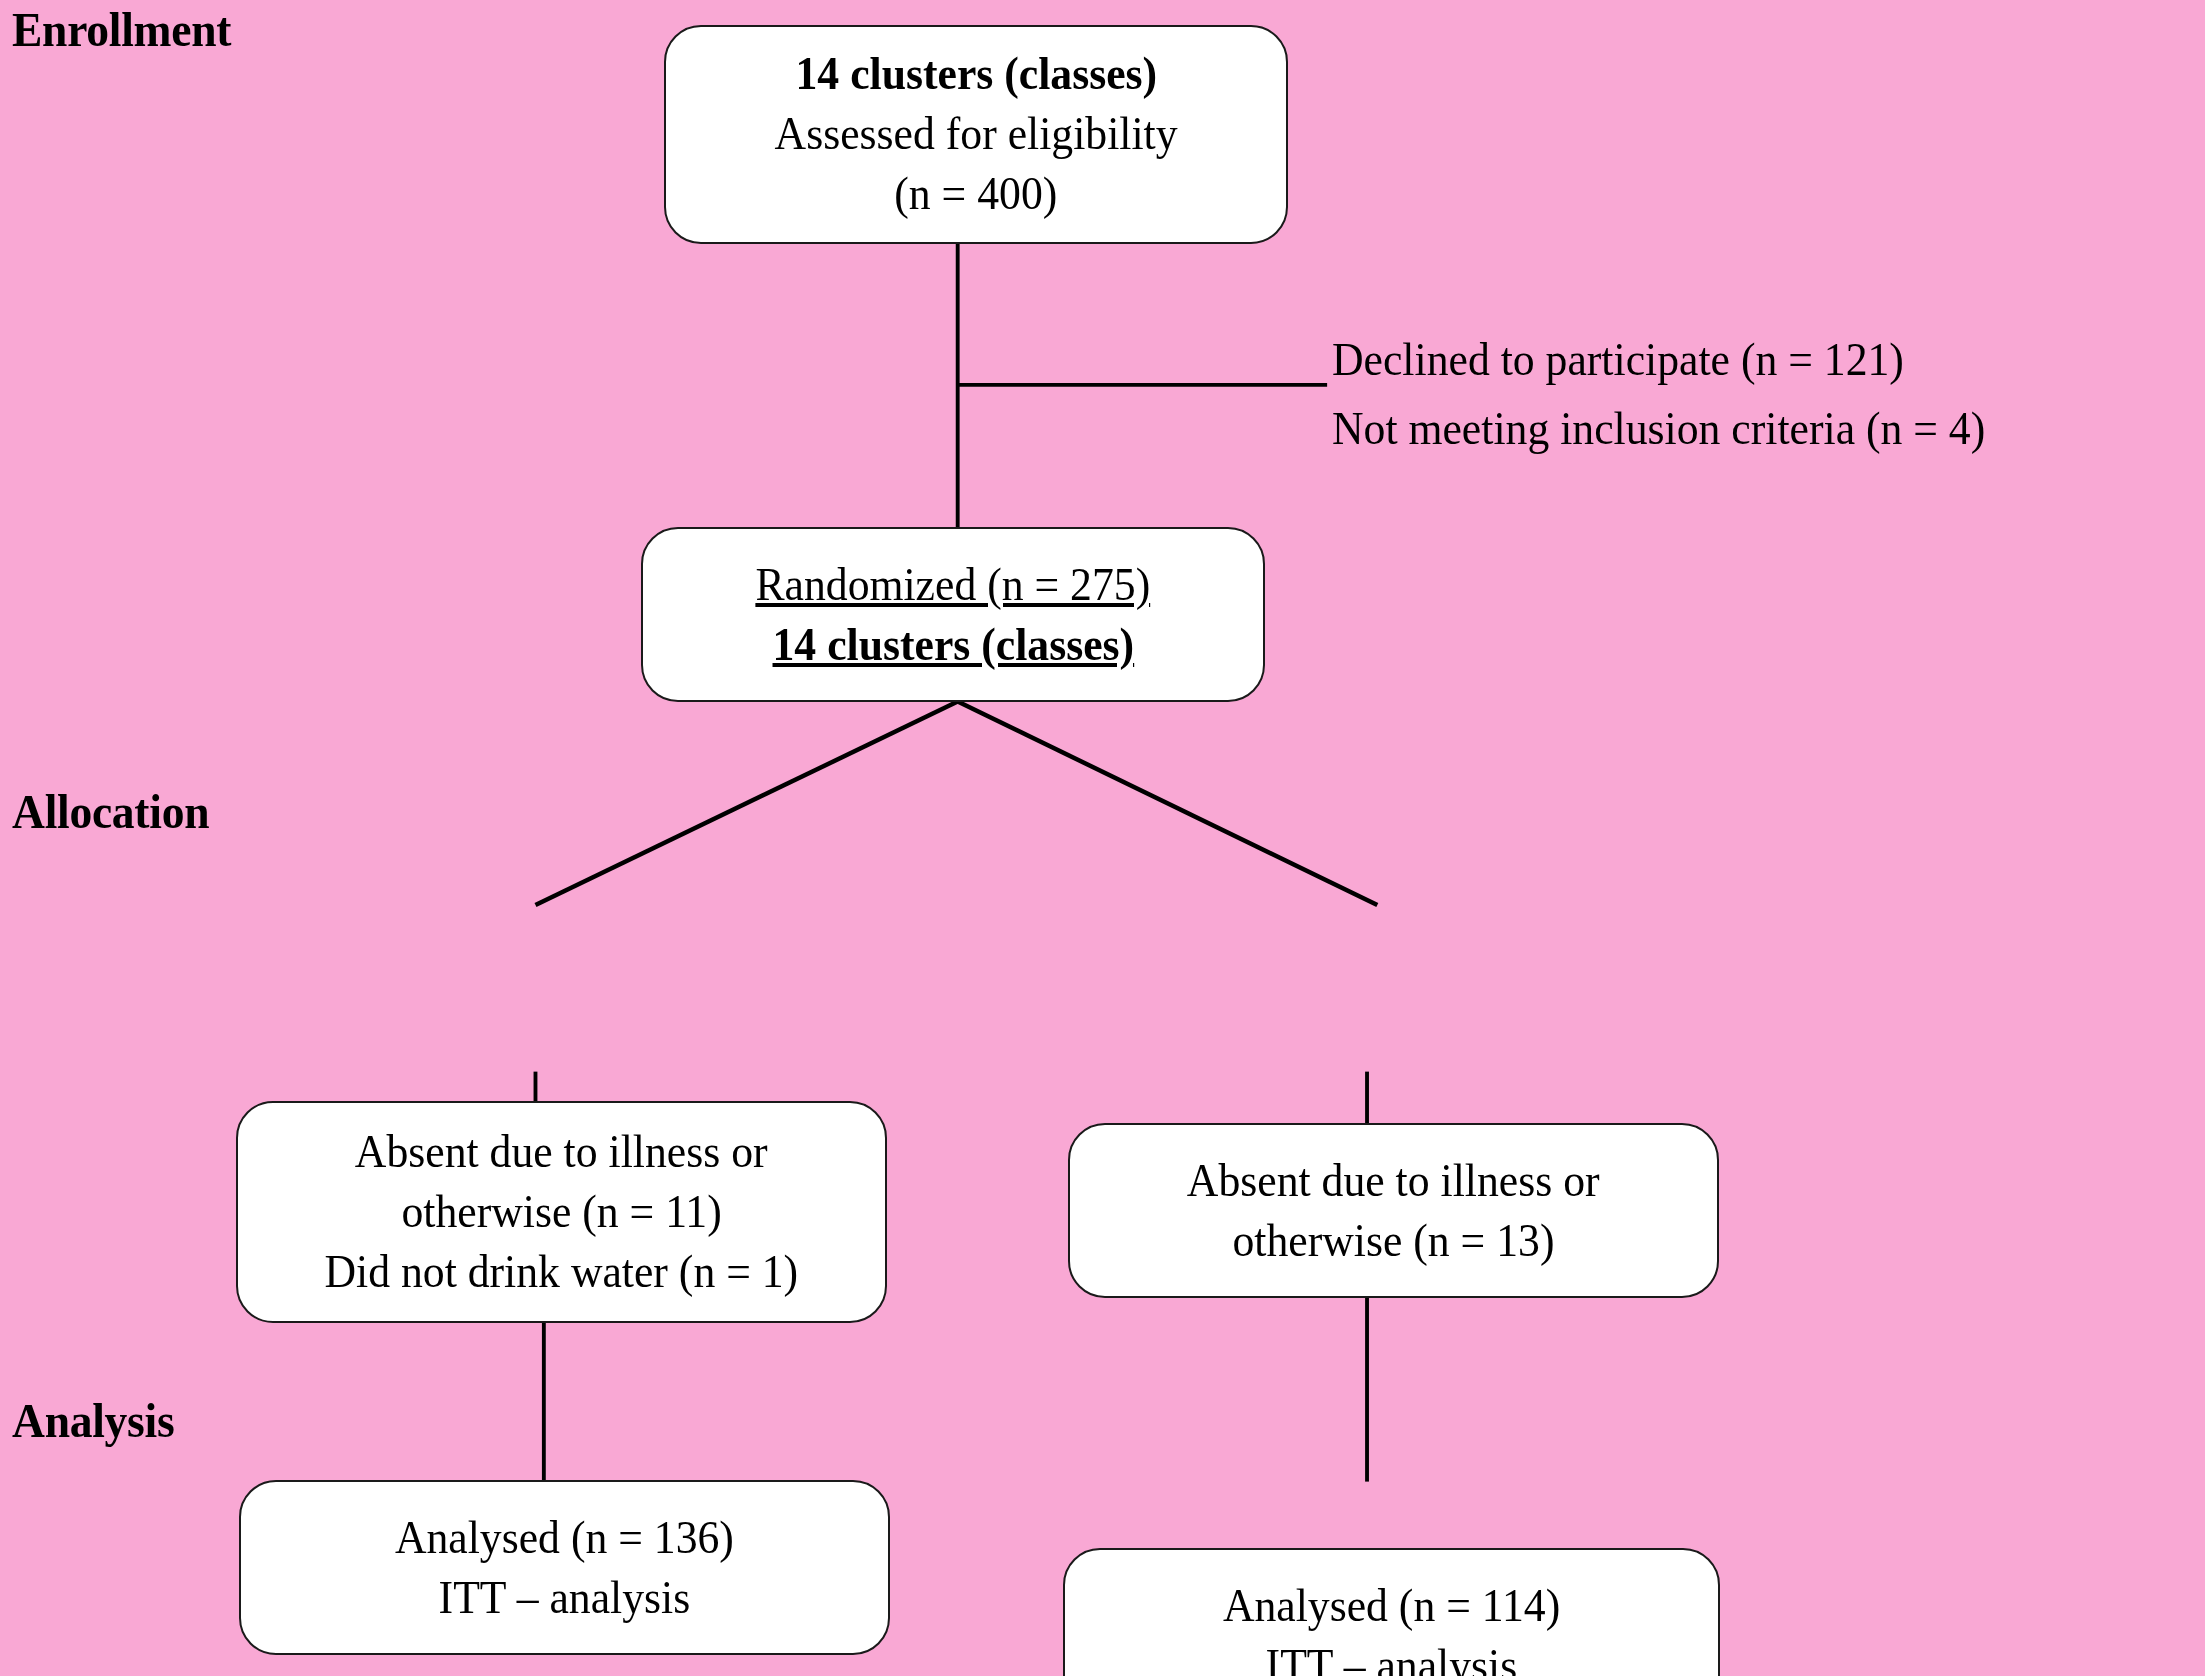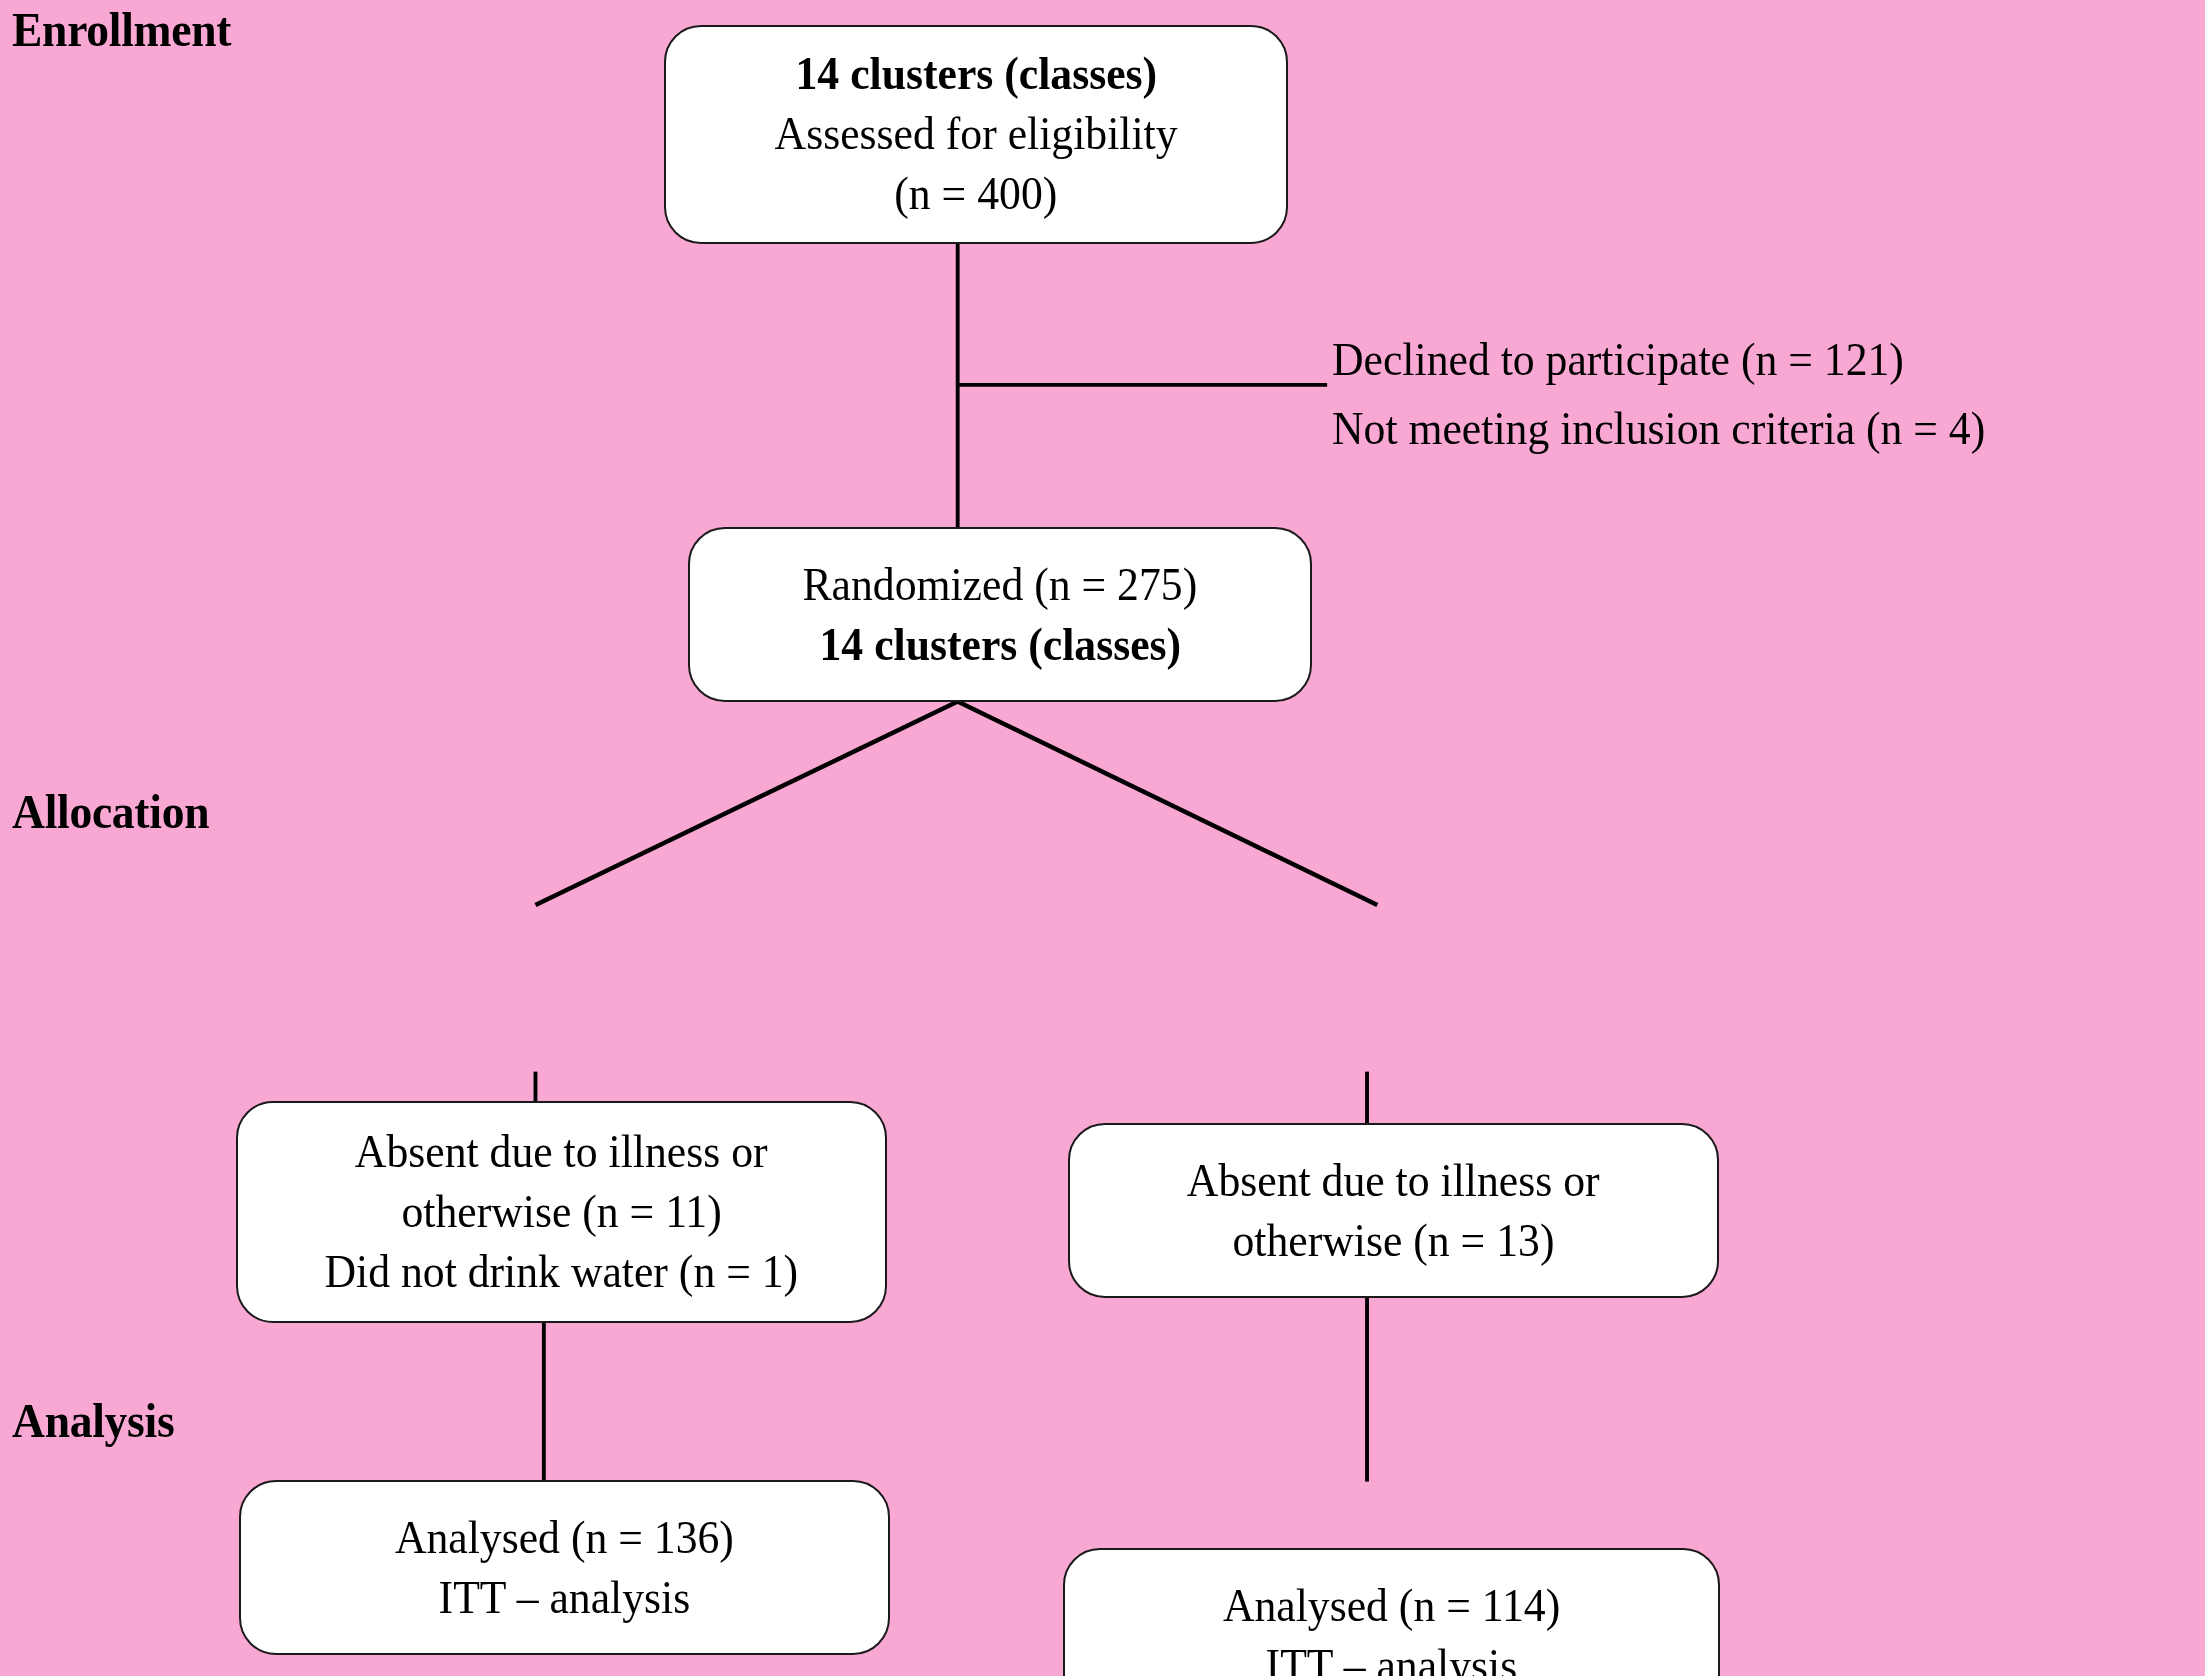--- a/index.html
+++ b/index.html
@@ -107,21 +107,21 @@
 
   <div class="node-box" style="left:644px; top:24.5px; width:624px; height:219px;">
     <div class="node-line bold">14 clusters  (classes)</div>
     <div class="node-line">Assessed  for  eligibility</div>
     <div class="node-line">(n = 400)</div>
   </div>
 
   <div class="note" style="left:1332px; top:330px;">Declined to participate (n = 121)</div>
   <div class="note" style="left:1332px; top:399px;">Not meeting  inclusion  criteria (n = 4)</div>
 
-  <div class="node-box" style="left:668px; top:527px; width:624px; height:175px;">
+  <div class="node-box" style="left:621px; top:527px; width:624px; height:175px;text-decoration:underline;">
     <div class="node-line">Randomized  (n = 275)</div>
     <div class="node-line bold">14 clusters  (classes)</div>
   </div>
 
 
 
   <div class="node-box" style="left:216px; top:1101px; width:651px; height:222px;">
     <div class="node-line">Absent due to illness or</div>
     <div class="node-line">otherwise (n = 11)</div>
     <div class="node-line">Did not drink water (n = 1)</div>

